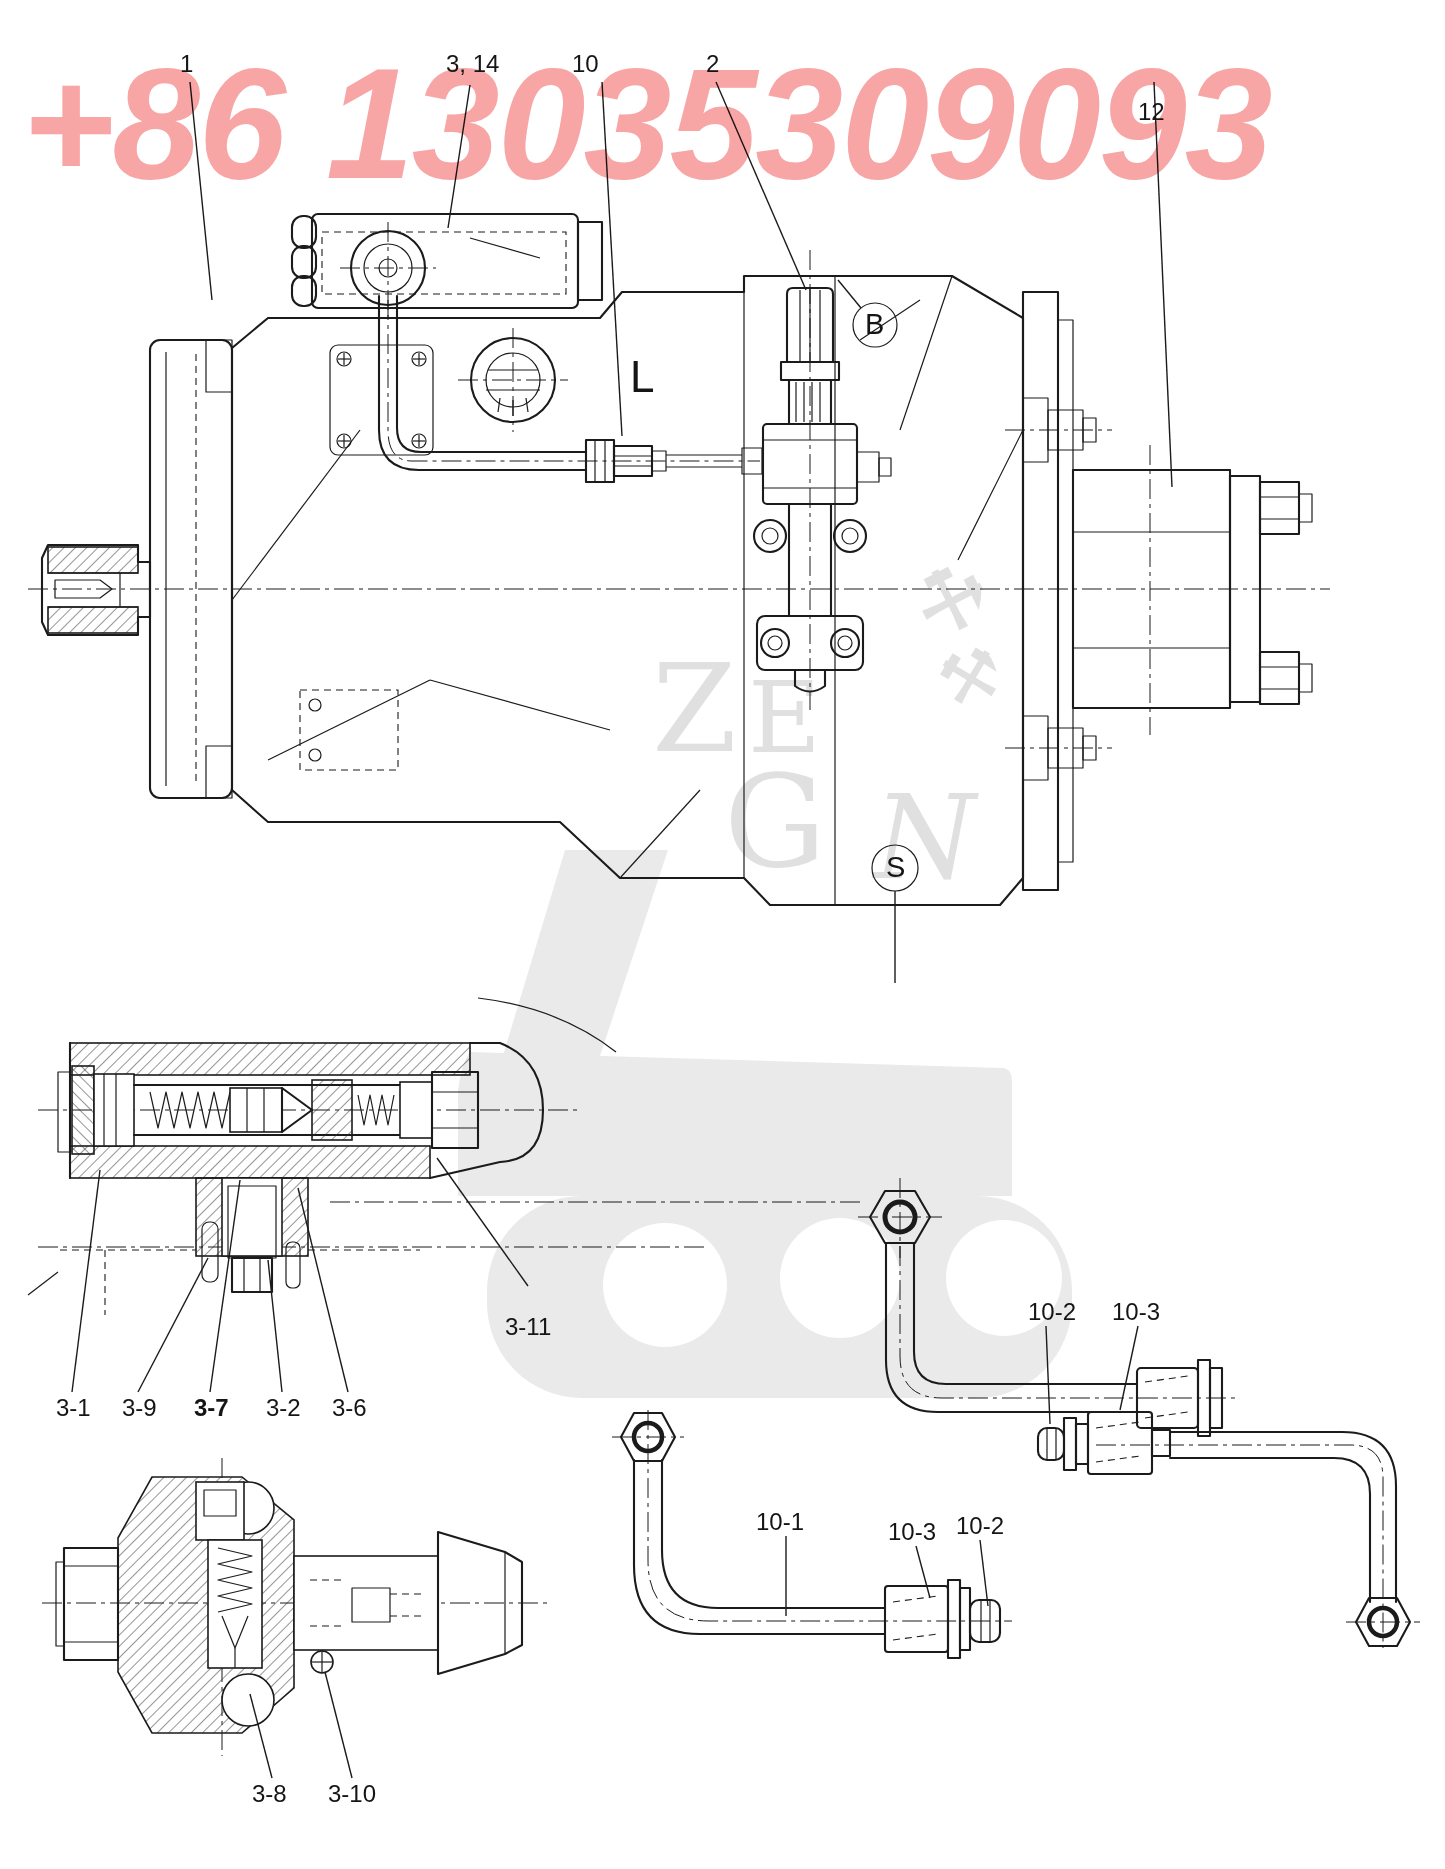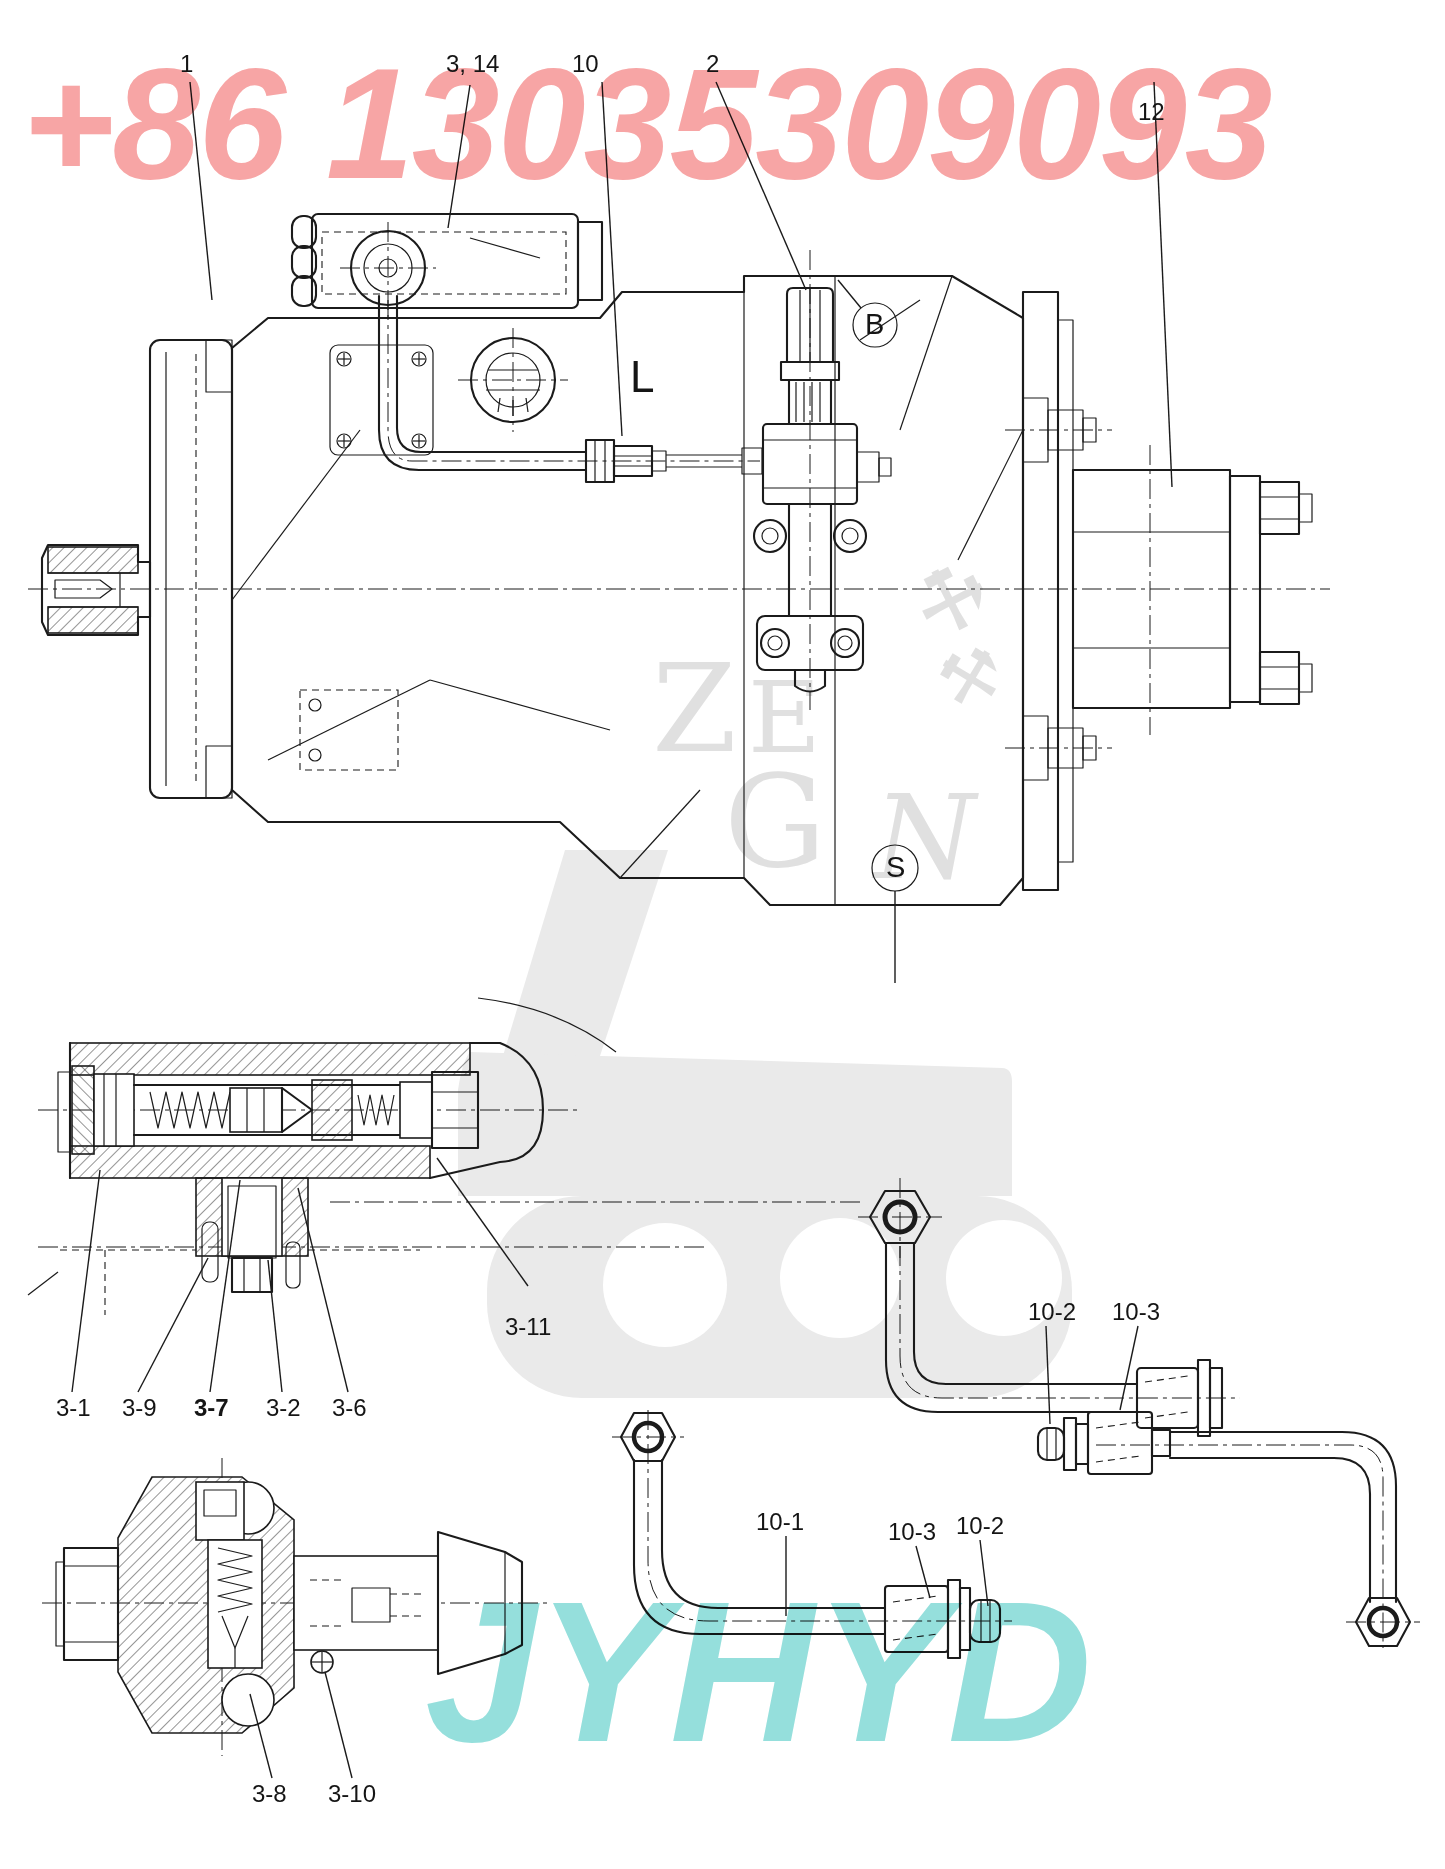--- a/index.html
+++ b/index.html
@@ -379,21 +379,20 @@
         <line class="ldr" x1="1046" y1="1326" x2="1050" y2="1424"></line>
         <line class="ldr" x1="1138" y1="1326" x2="1120" y2="1410"></line>
         <line class="ldr" x1="786" y1="1536" x2="786" y2="1616"></line>
         <line class="ldr" x1="916" y1="1546" x2="930" y2="1598"></line>
         <line class="ldr" x1="980" y1="1540" x2="988" y2="1606"></line>
       </g>
     </g>
   </svg>
 
   <div class="wm wm-phone">+86 13035309093</div>
-  <div class="wm wm-jyhyd">JYHYD</div>
 
   <div class="lbl" style="left:180px;top:50px;">1</div>
   <div class="lbl" style="left:446px;top:50px;">3, 14</div>
   <div class="lbl" style="left:572px;top:50px;">10</div>
   <div class="lbl" style="left:706px;top:50px;">2</div>
   <div class="lbl" style="left:1138px;top:50px;margin-top:48px;">12</div>
 
   <div class="portlbl" style="left:630px;top:352px;font-size:44px;">L</div>
   <div class="portlbl" style="left:865px;top:308px;">B</div>
   <div class="portlbl" style="left:886px;top:851px;">S</div>

